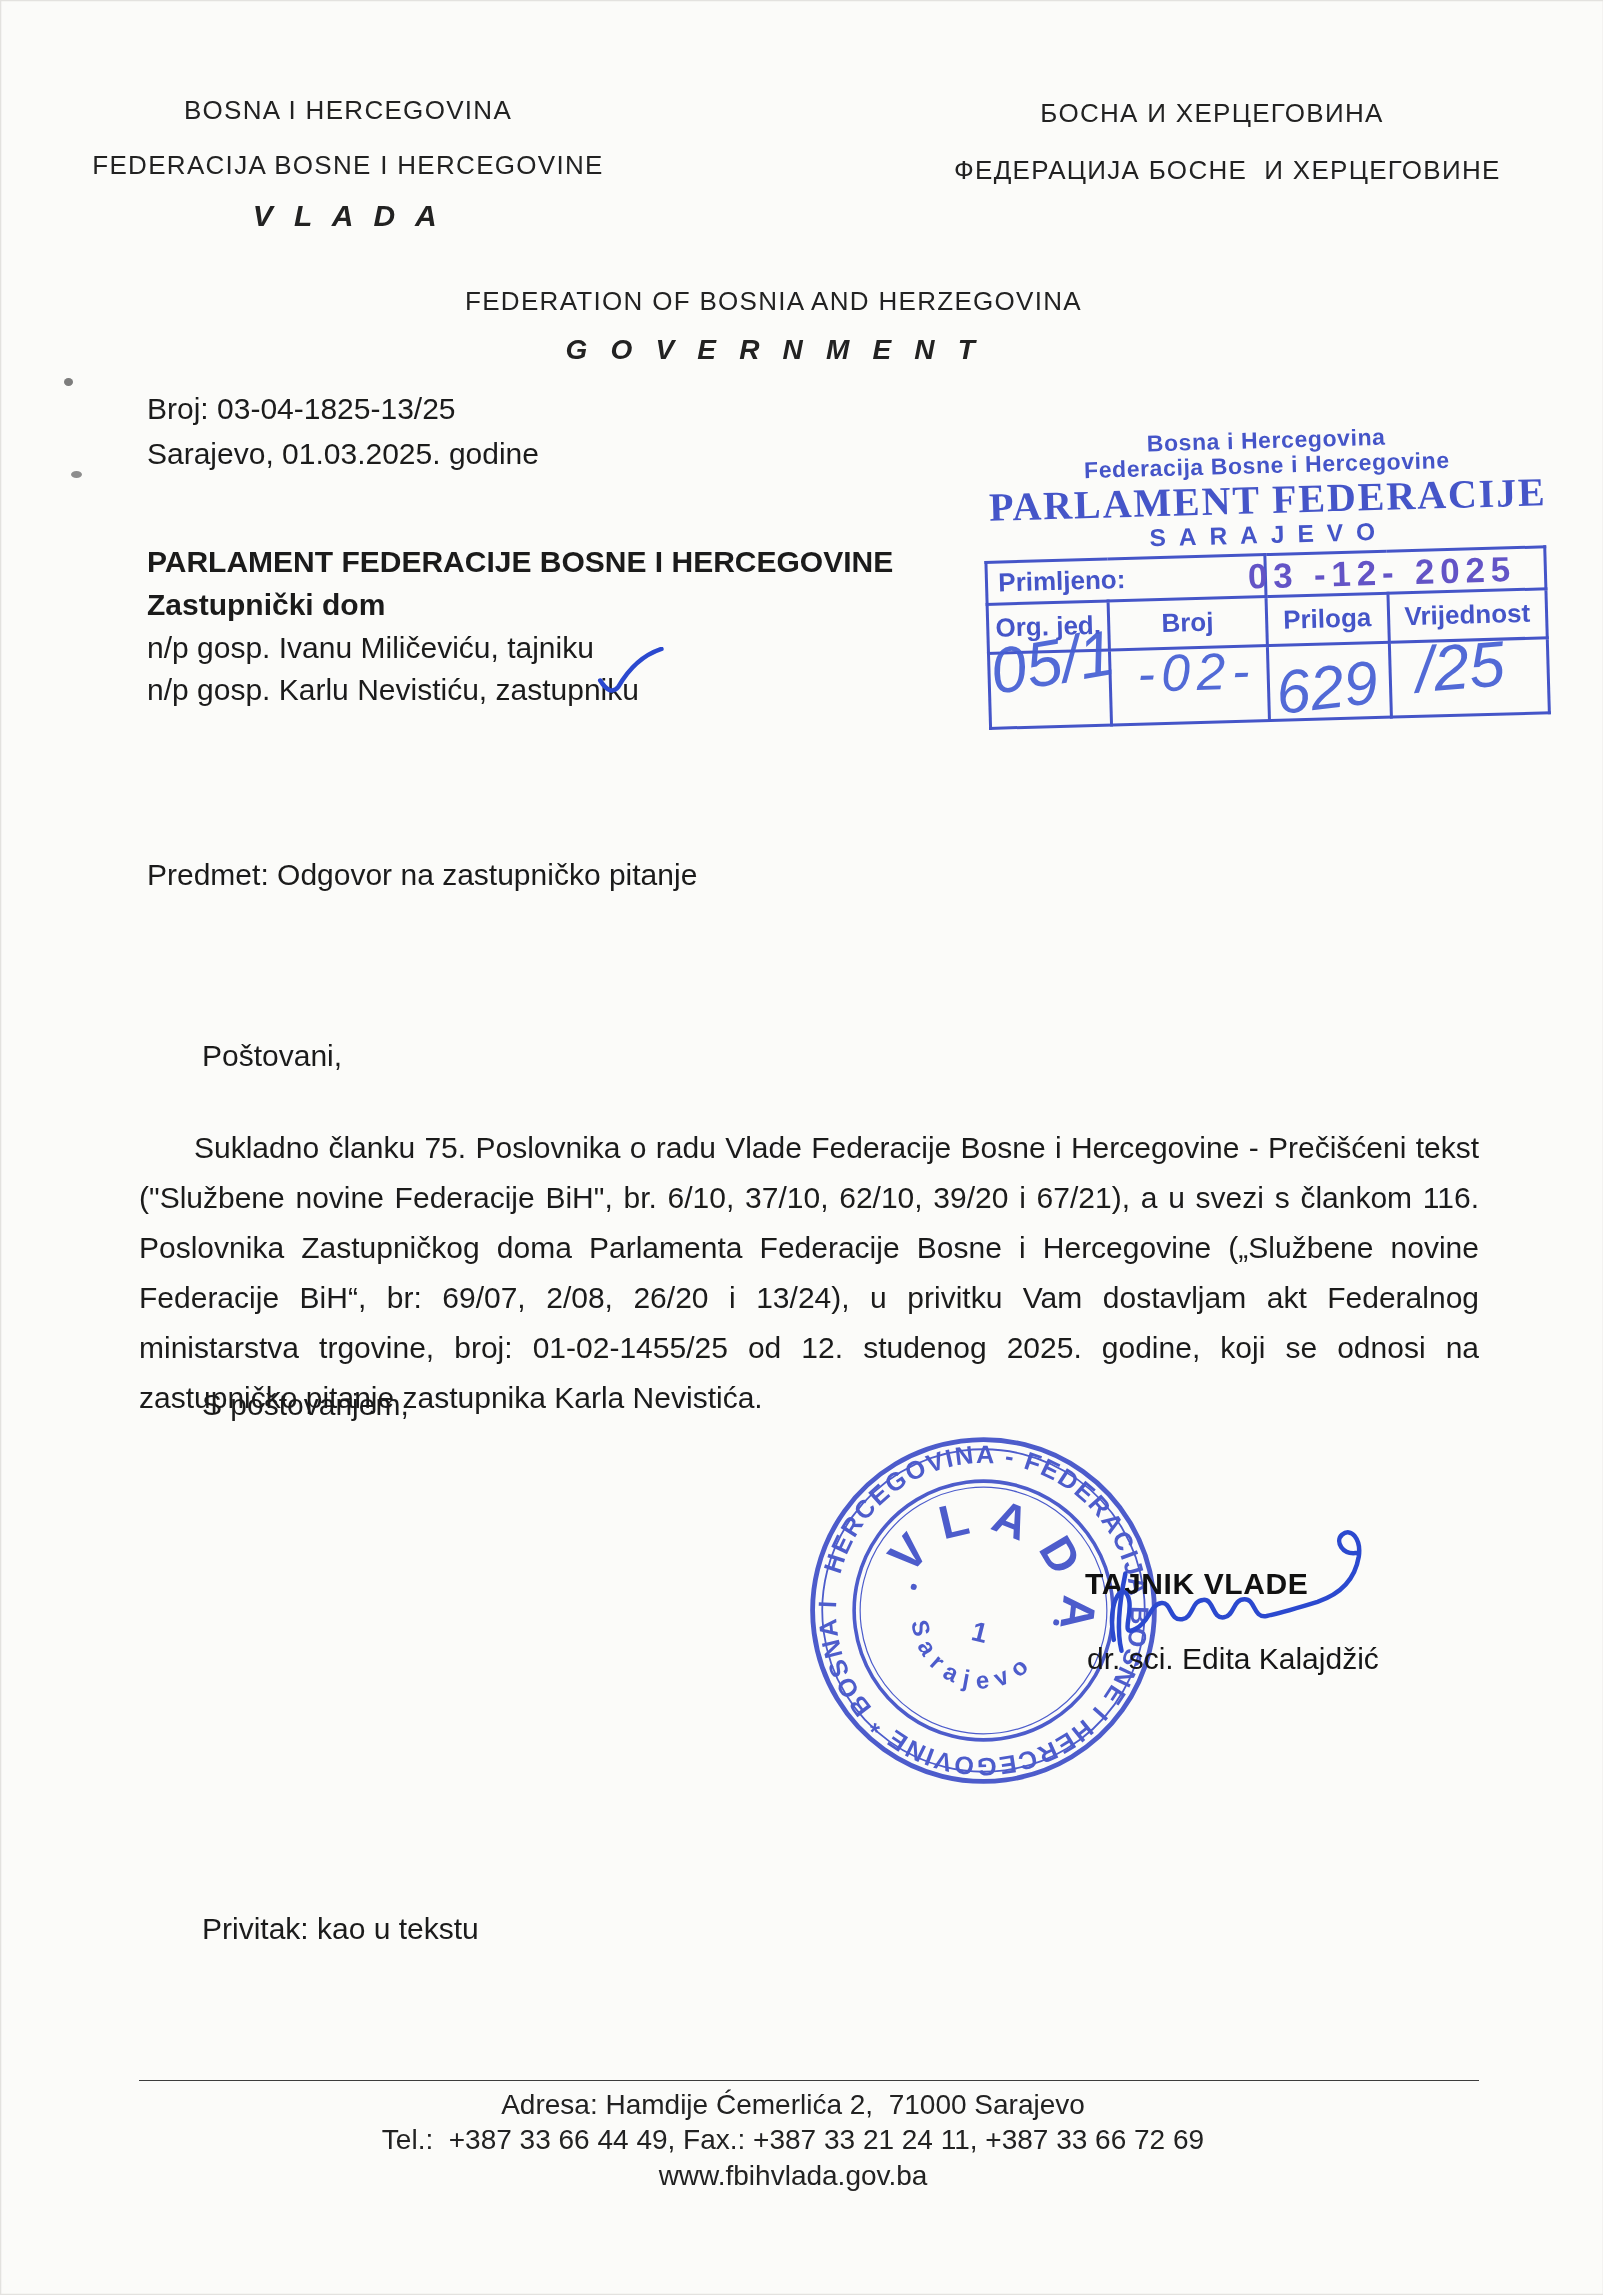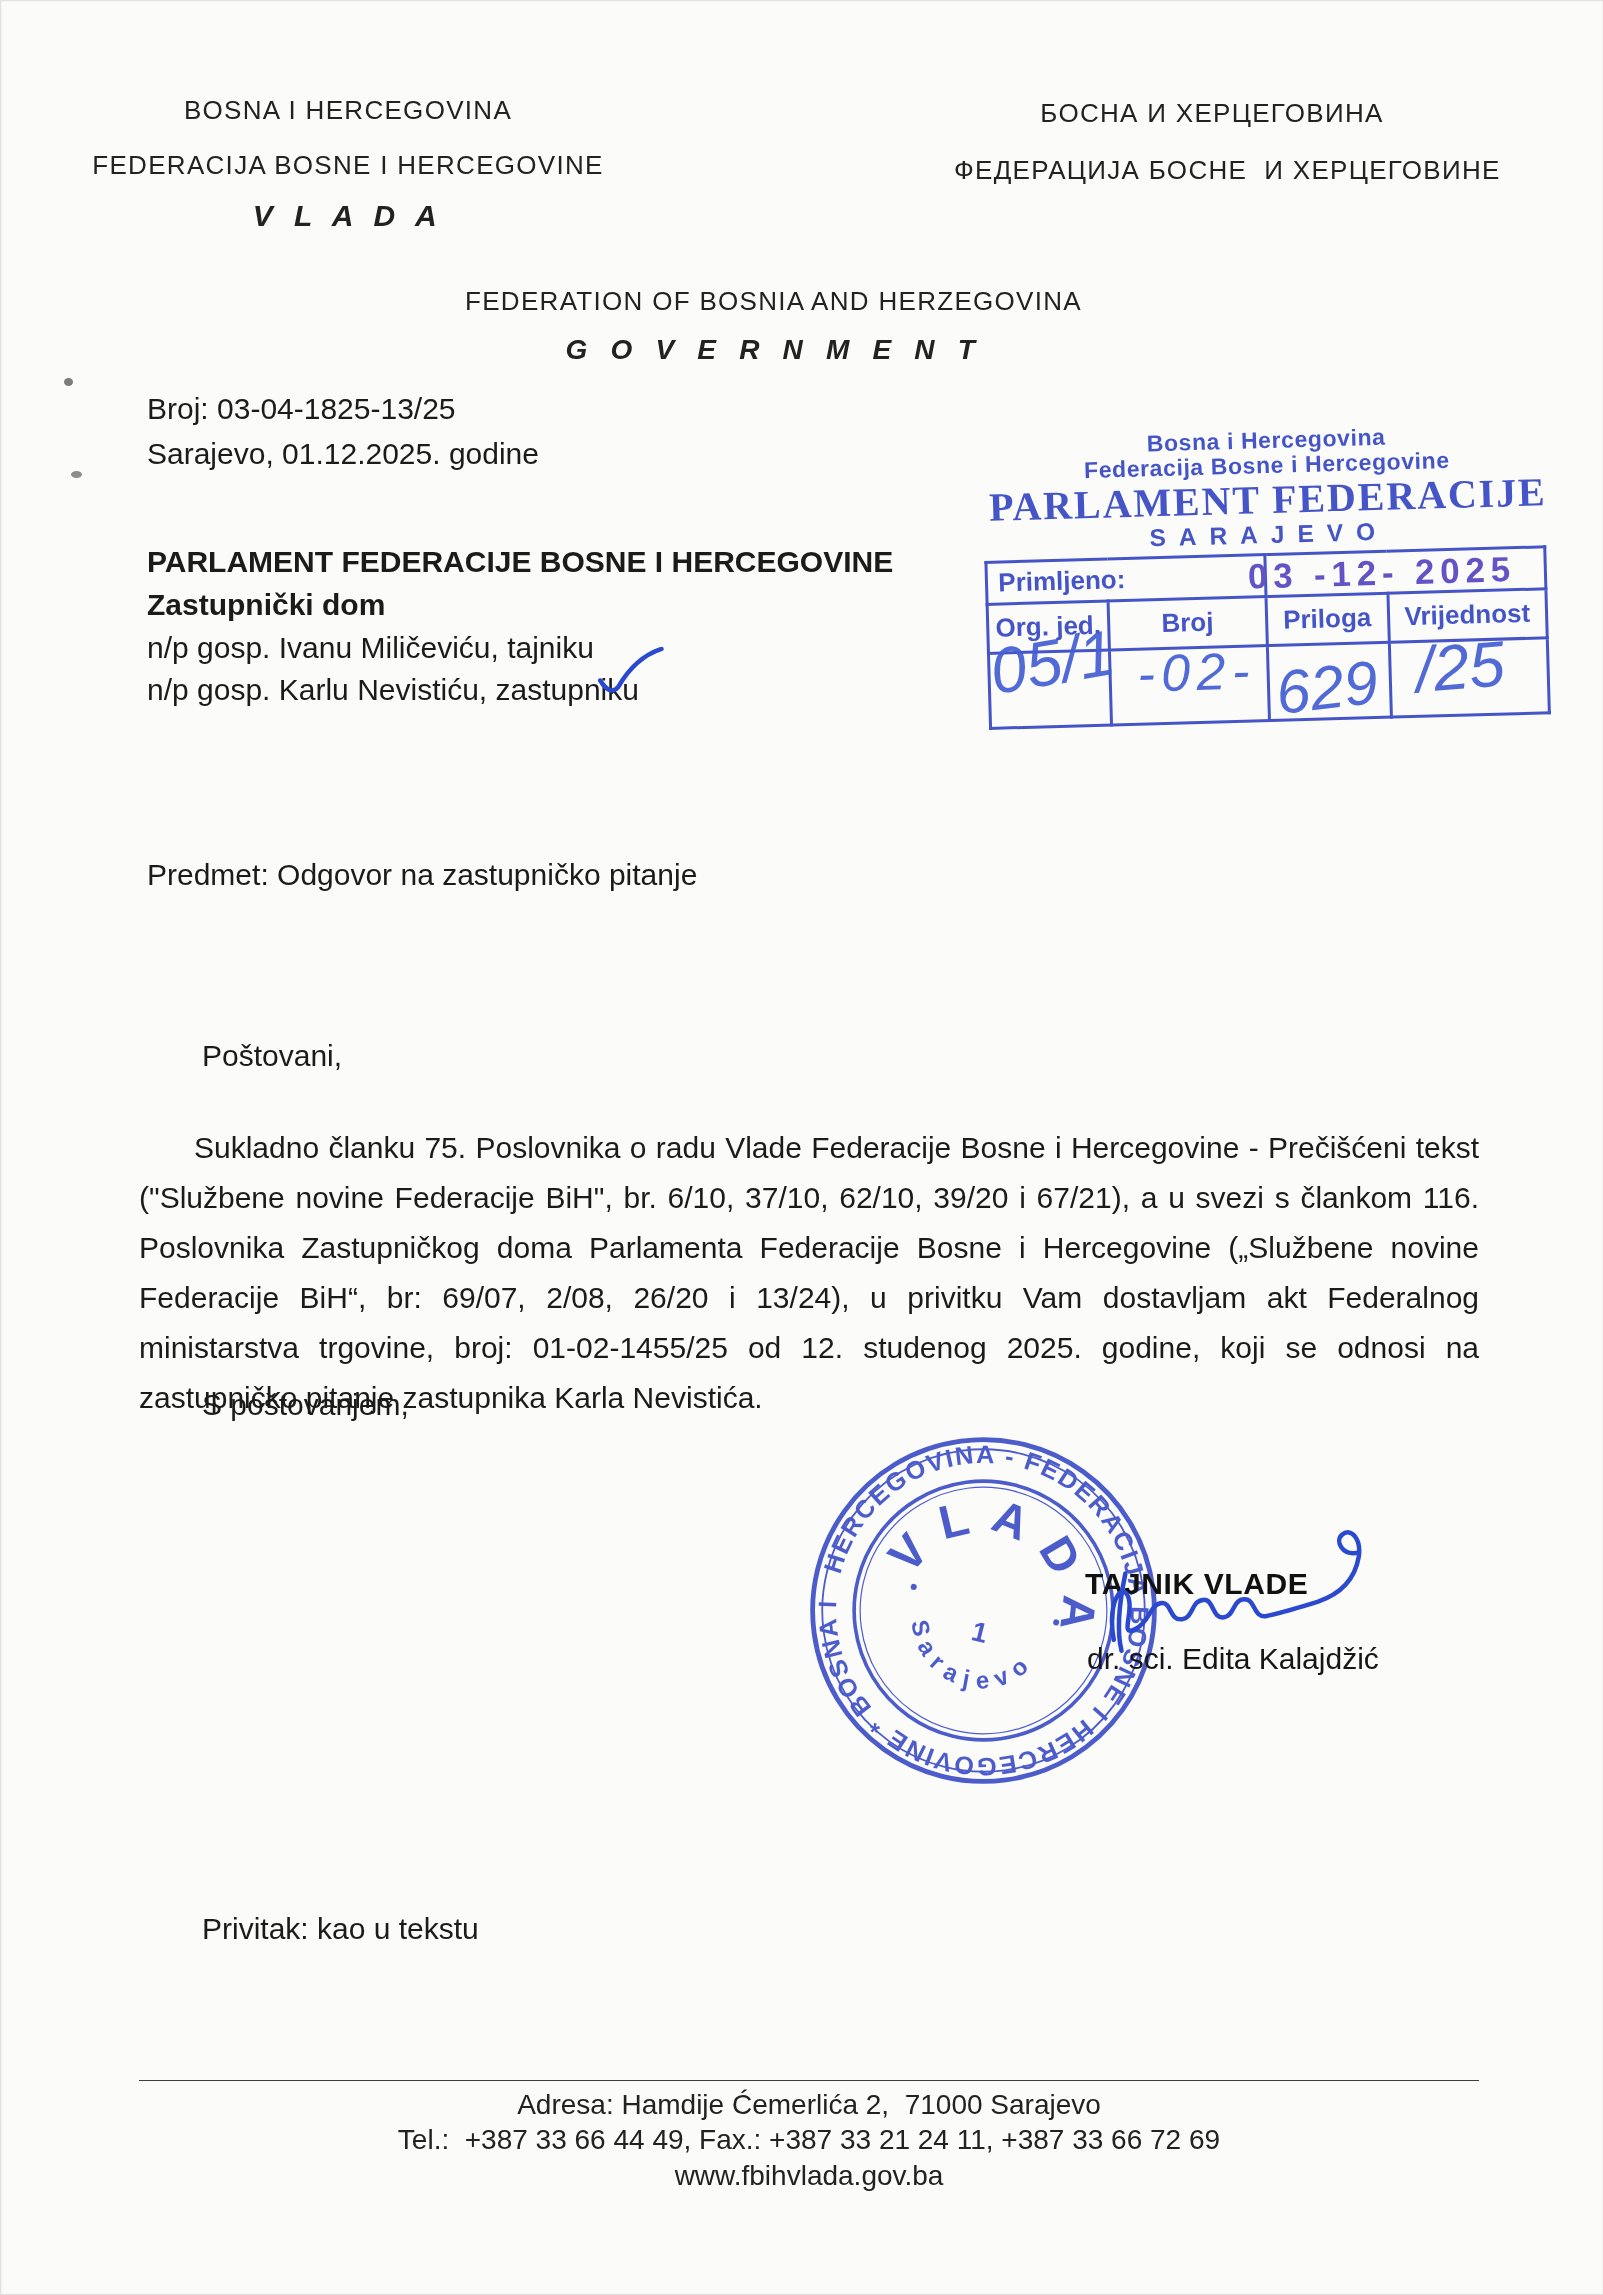--- a/index.html
+++ b/index.html
@@ -53,21 +53,21 @@
   
   .roundstamp{position:absolute;left:794px;top:1430px;width:379px;height:361px;
     transform:rotate(14deg);opacity:.85;}
   .sig-title{position:absolute;left:1085px;top:1567px;font-size:30px;font-weight:bold;
     letter-spacing:0.6px;color:#111;white-space:pre;text-align:center;}
   .sig-name{position:absolute;left:1087px;top:1642px;font-size:30px;color:#161616;white-space:pre;}
   .sigsvg{position:absolute;left:1088px;top:1514px;width:303px;height:155px;}
   .checkmark{position:absolute;left:595px;top:647px;width:71px;height:58px;}
   
   .footer-rule{position:absolute;left:139px;top:2080px;width:1340px;border-top:1.9px solid #3c3c3c;}
-  .fline{position:absolute;left:139px;width:1340px;text-align:center;font-size:28px;color:#222;white-space:pre;}
+  .fline{position:absolute;left:123px;width:1340px;text-align:center;font-size:28px;color:#222;white-space:pre;}
   .f1{top:2089px;} .f2{top:2124px;} .f3{top:2160px;} .f4{top:2195px;}
   .dot{position:absolute;background:#7d7d7d;border-radius:50%;}
   .d1{left:64px;top:378px;width:9px;height:8.4px;}
   .d2{left:71px;top:471px;width:11px;height:7px;background:#8d8d8d;}
 </style>
 </head>
 <body>
 
 <div class="page">
 
@@ -75,21 +75,21 @@
   <div class="ln hdr ctr" style="left:90px;top:150px;width:516px;">FEDERACIJA BOSNE I HERCEGOVINE</div>
   <div class="ln hdr hdr-b-i ctr" style="left:90px;top:199px;width:516px;font-size:30px;letter-spacing:6.4px;">V L A D A</div>
 
   <div class="ln hdr ctr" style="left:954px;top:98px;width:516px;">БОСНА И ХЕРЦЕГОВИНА</div>
   <div class="ln hdr ctr" style="left:954px;top:155px;width:516px;">ФЕДЕРАЦИЈА БОСНЕ  И ХЕРЦЕГОВИНЕ</div>
 
   <div class="ln hdr ctr" style="left:451px;top:286px;width:645px;">FEDERATION OF BOSNIA AND HERZEGOVINA</div>
   <div class="ln hdr hdr-b-i ctr" style="left:516px;top:334px;width:516px;font-size:28px;letter-spacing:7.7px;">G O V E R N M E N T</div>
 
   <div class="ln ref" style="left:147px;top:392px;">Broj: 03-04-1825-13/25</div>
-  <div class="ln ref" style="left:147px;top:437px;">Sarajevo, 01.12.2025. godine</div>
+  <div class="ln ref" style="left:147px;top:437px;">Sarajevo, 01.03.2025. godine</div>
 
   <div class="dot d1"></div>
   <div class="dot d2"></div>
 
   <div class="rstamp">
     <div class="sline rs1">Bosna i Hercegovina</div>
     <div class="sline rs2">Federacija Bosne i Hercegovine</div>
     <div class="sline rs3">PARLAMENT FEDERACIJE</div>
     <div class="sline rs4">SARAJEVO</div>
     <table class="rtable">

